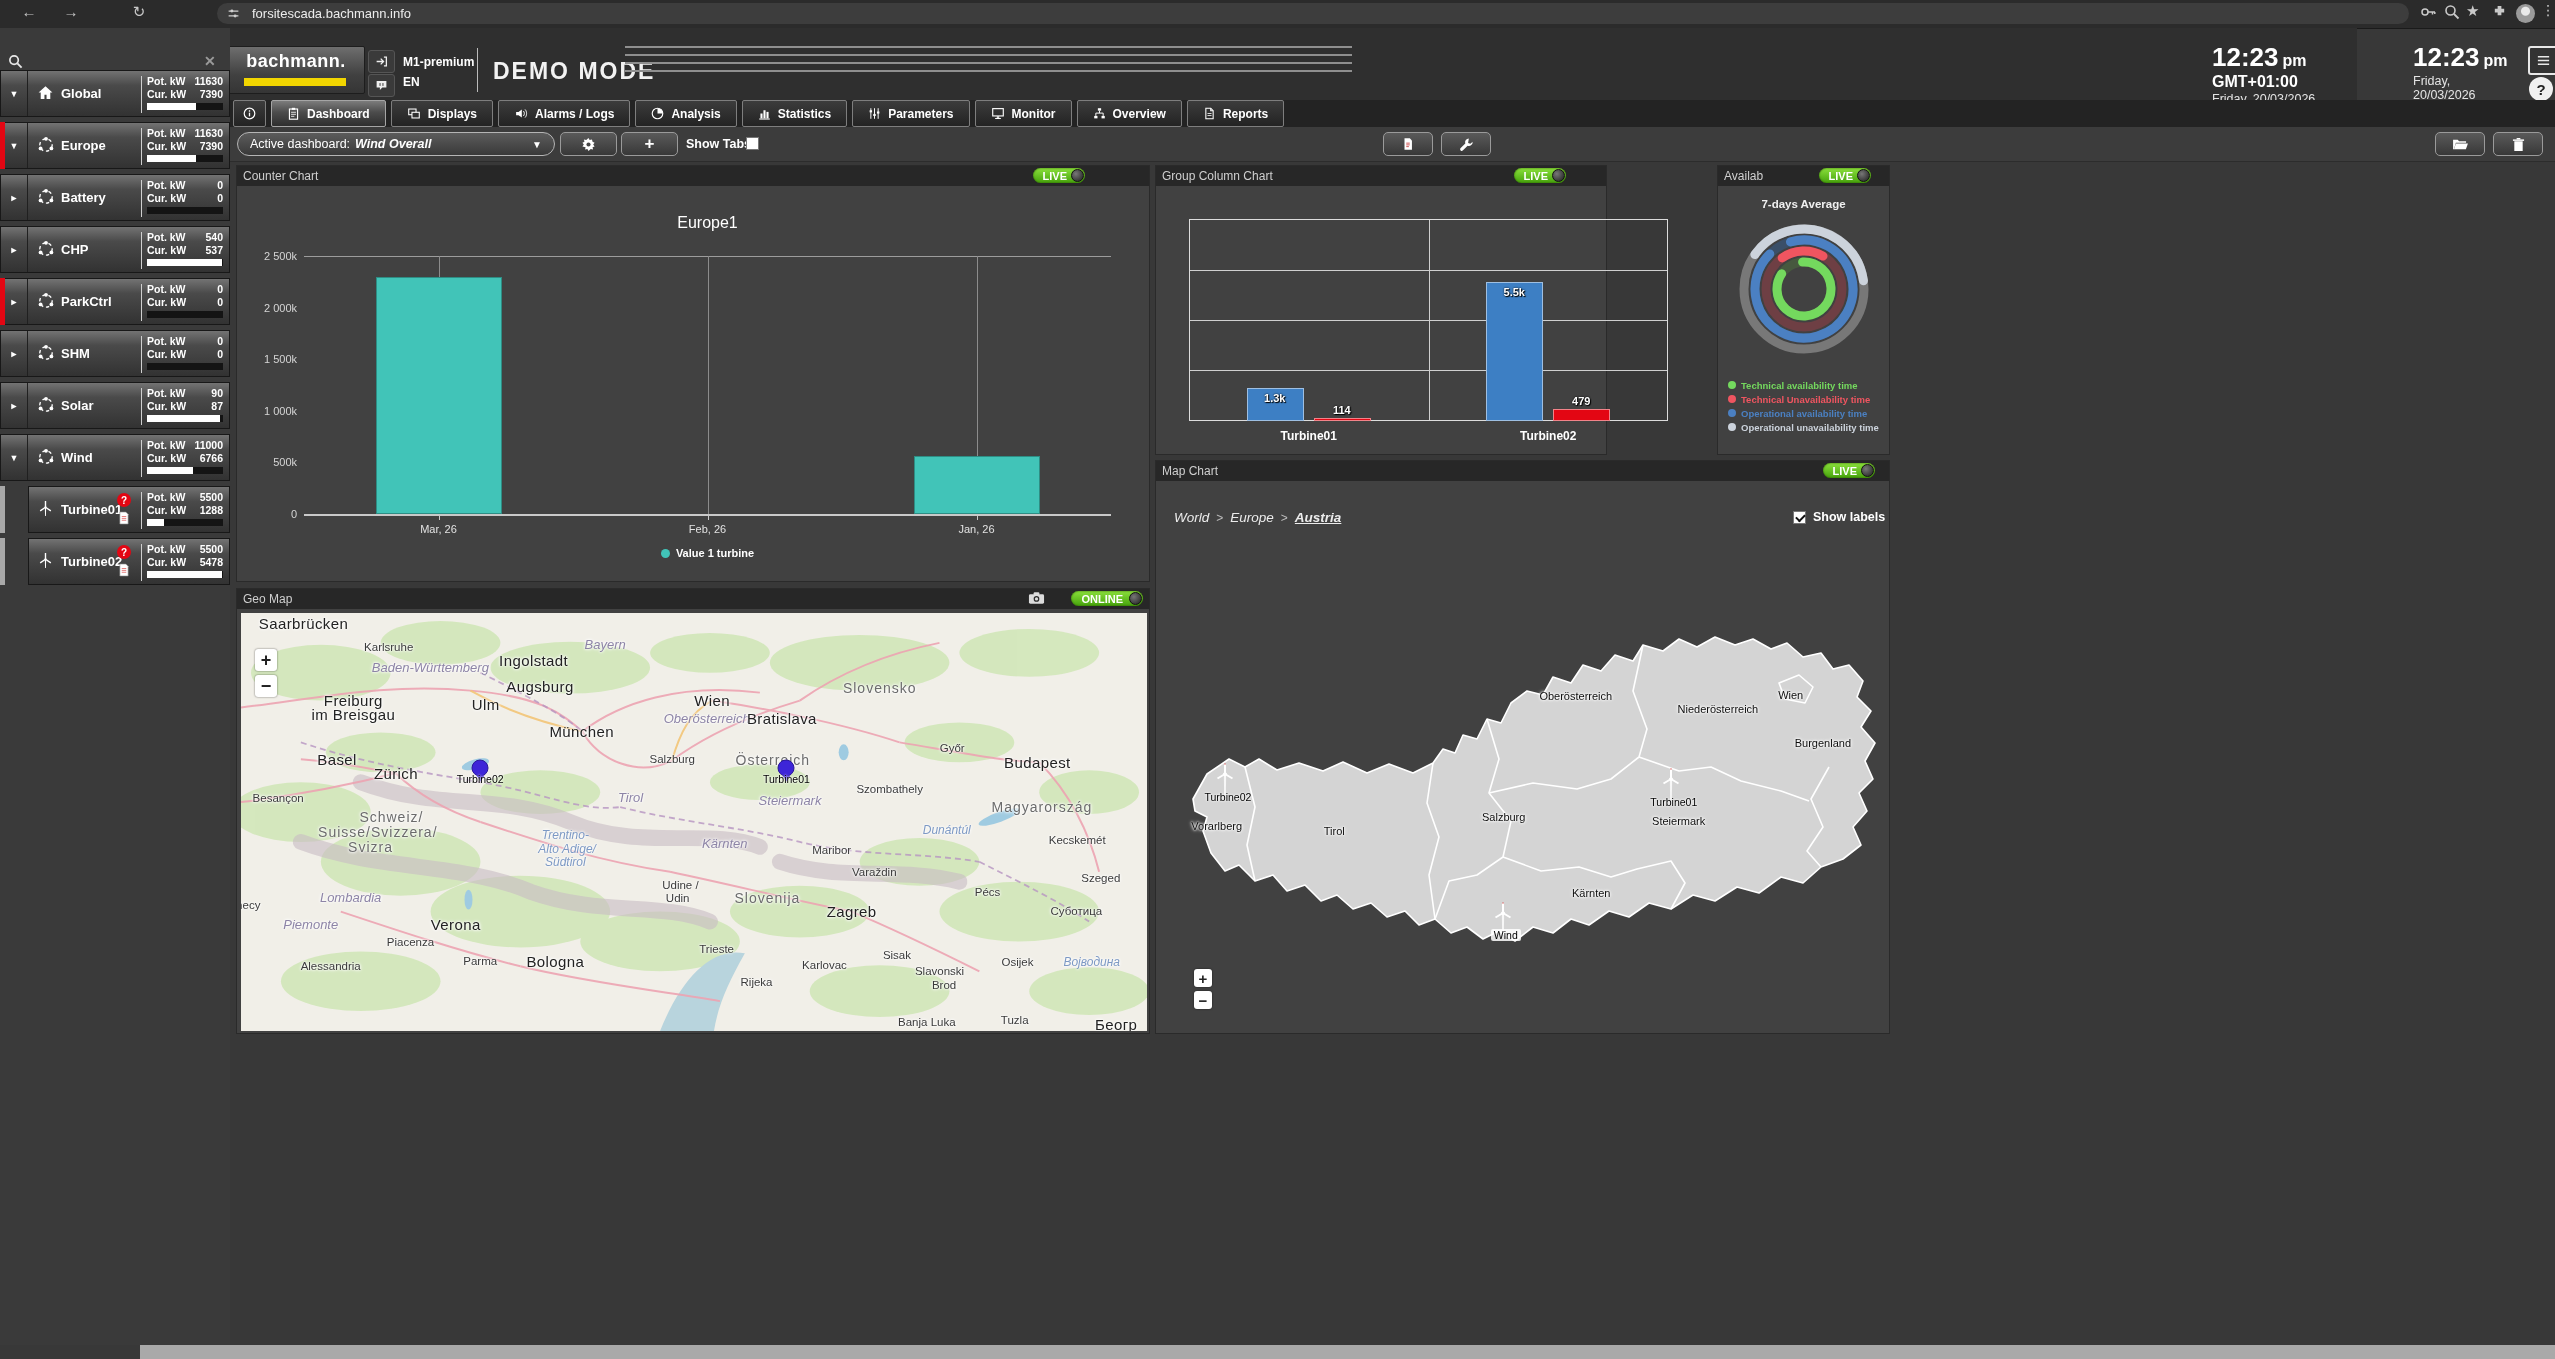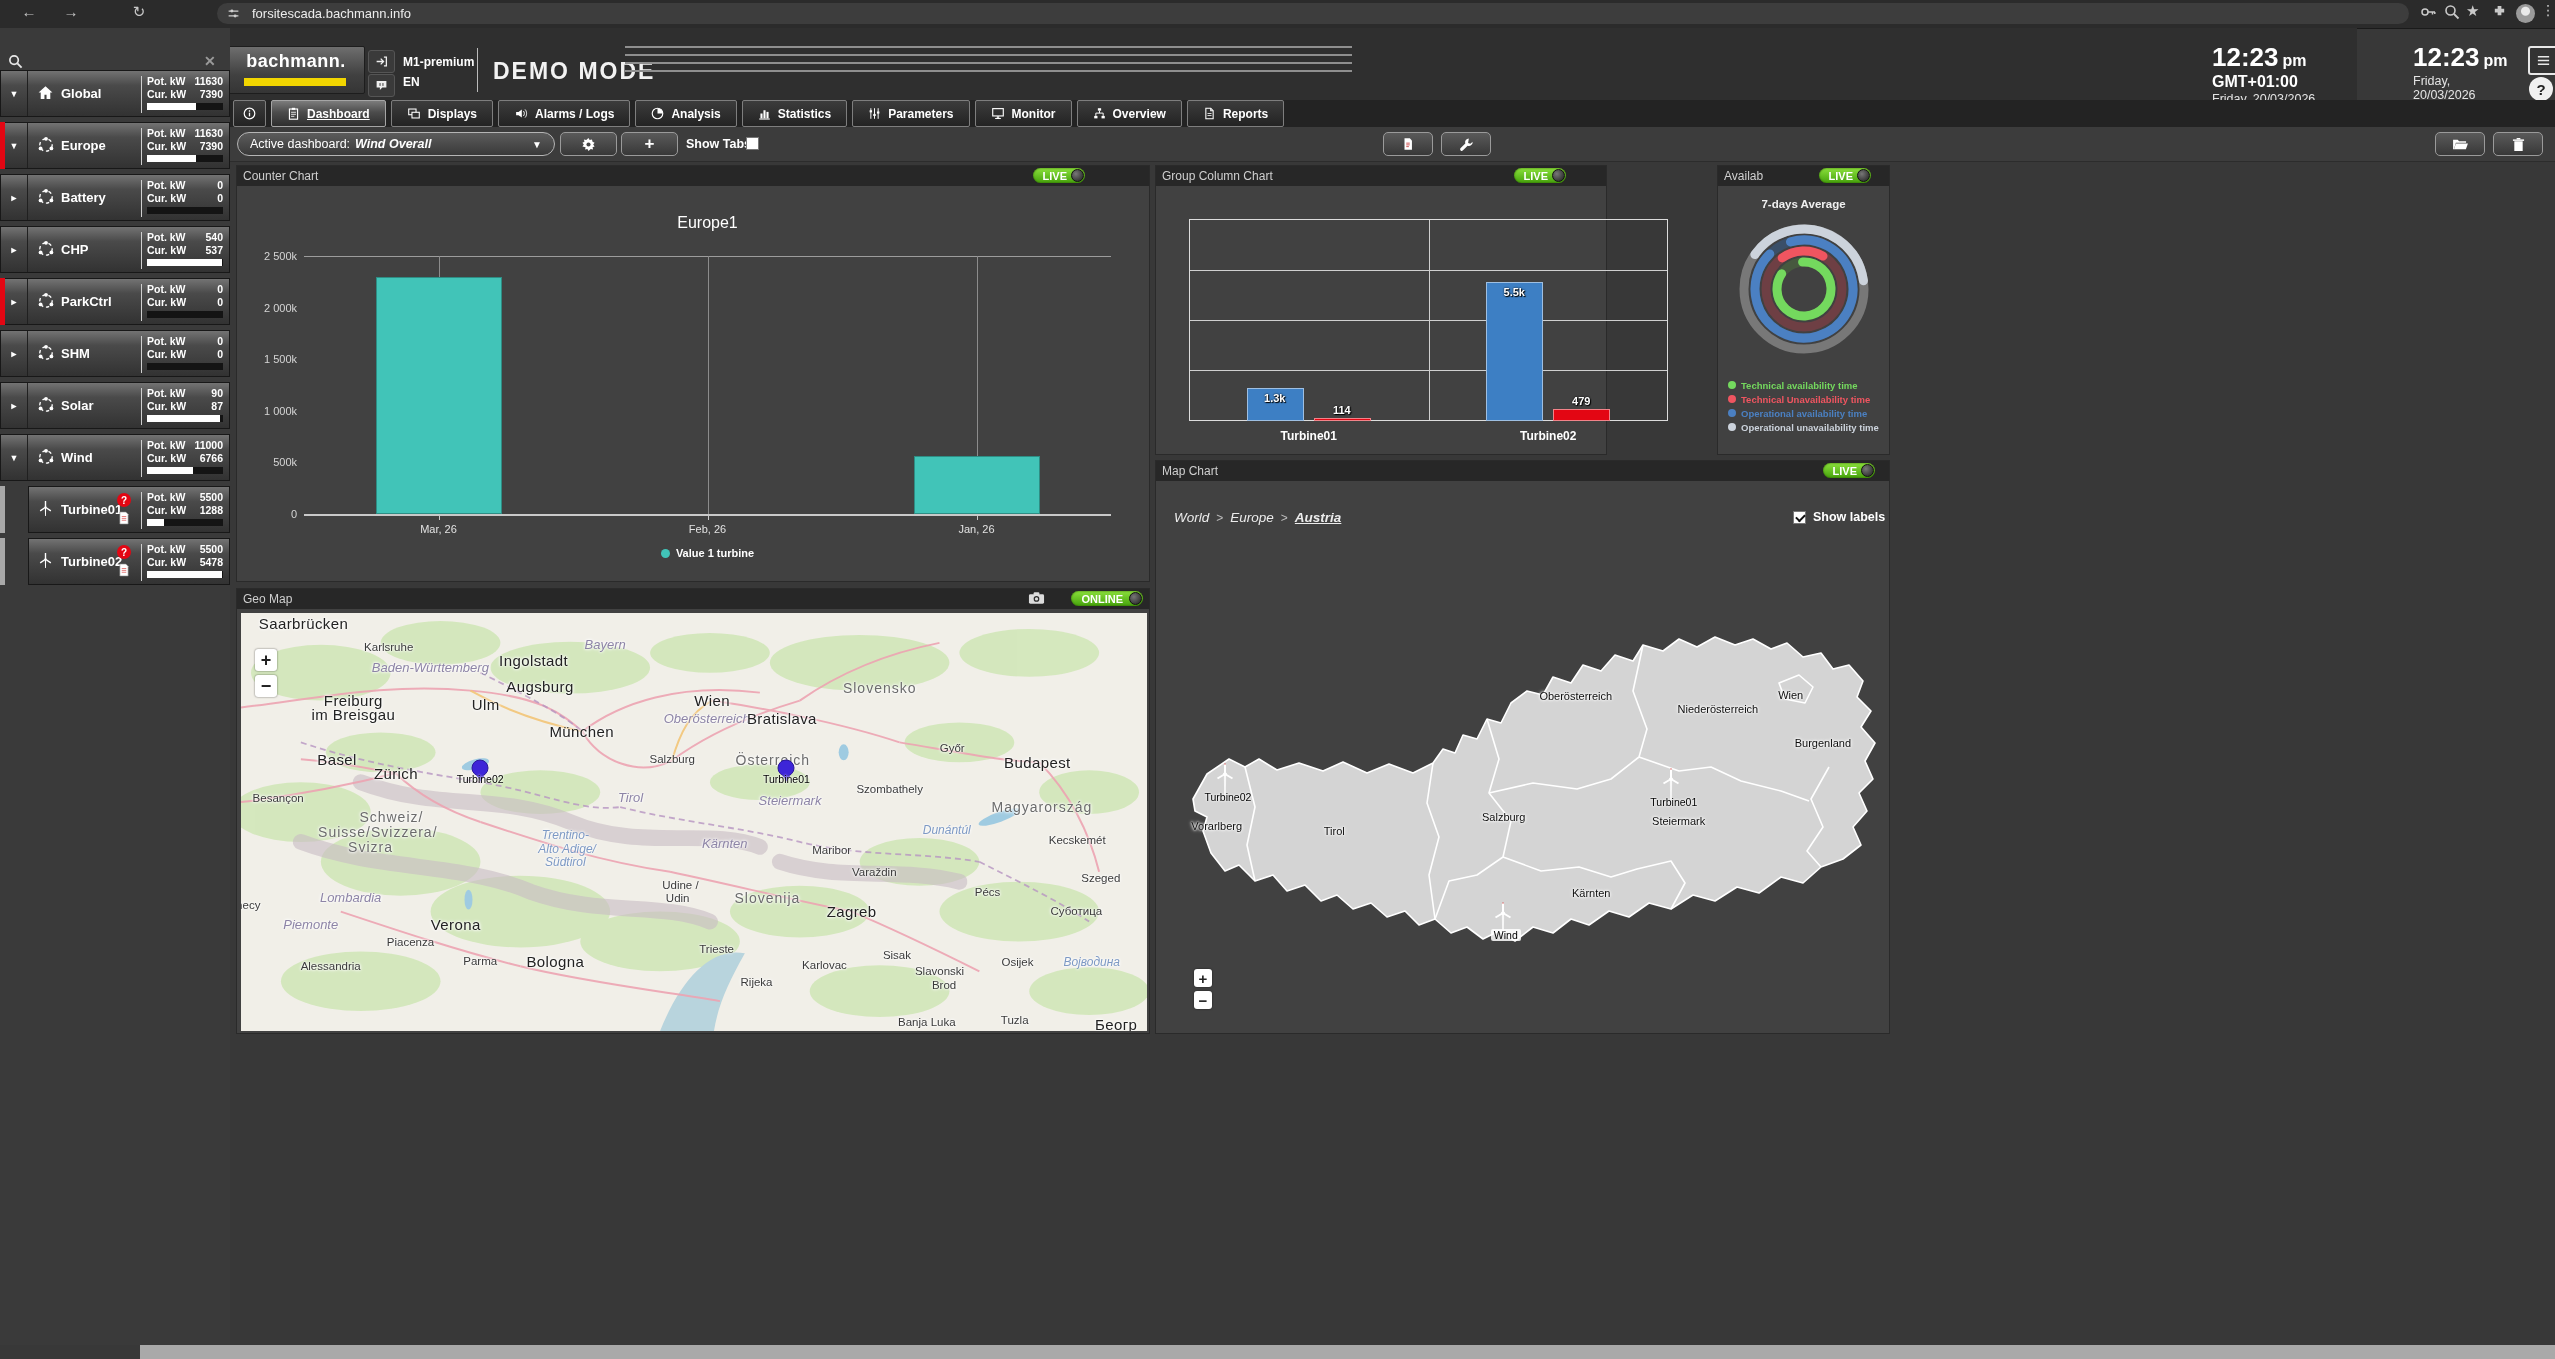--- a/index.html
+++ b/index.html
@@ -29,21 +29,21 @@
   .clock .t{font-size:26px;font-weight:600;}
   .clock .z{font-size:16px;font-weight:bold;margin-left:4px;}
   .clock .d{font-size:12.5px;color:#e4e4e4;margin-top:1px;}
   #menu-btn{position:absolute;left:2528px;top:18px;width:26px;height:25px;border:2px solid #e8e8e8;border-radius:3px;color:#e8e8e8;display:flex;align-items:center;justify-content:center;background:#333;}
   #help-btn{position:absolute;left:2529px;top:49px;width:24px;height:24px;border-radius:50%;background:#f0f0f0;color:#222;font-weight:bold;font-size:15px;display:flex;align-items:center;justify-content:center;}
 
   
   #tabbar{position:absolute;left:230px;top:100px;width:2325px;height:27px;background:#232323;border-bottom:1px solid #111;}
   #tab-strip{position:absolute;left:3px;top:0;display:flex;height:27px;}
   .tab{height:27px;box-sizing:border-box;border:1px solid #7e7e7e;background:linear-gradient(180deg,#3c3c3c,#232323);color:#fff;display:flex;align-items:center;gap:7px;padding:0 15px;font-size:12px;font-weight:bold;margin-right:5px;border-radius:2px;cursor:pointer;white-space:nowrap;}
-  .tab.active{background:linear-gradient(180deg,#7c7c7c,#4c4c4c 45%,#2e2e2e);border-color:#a5a5a5;text-decoration:underline;}
+  .tab.active{background:linear-gradient(180deg,#7c7c7c,#4c4c4c 45%,#2e2e2e);border-color:#a5a5a5;}
   .tab.icon-only{padding:0 9px;}
   .icn svg{display:block;}
 
   
   #toolbar{position:absolute;left:230px;top:127px;width:2325px;height:34px;background:#3c3c3c;border-bottom:1px solid #2c2c2c;}
   #dash-select{position:absolute;left:7px;top:5px;width:318px;height:24px;border:1px solid #b5b5b5;border-radius:12px;background:linear-gradient(180deg,#5c5c5c,#393939);color:#fff;font-size:12.5px;display:flex;align-items:center;padding:0 12px;box-sizing:border-box;cursor:pointer;}
   #dash-select .val{font-weight:bold;font-style:italic;margin-left:5px;}
   #dash-select .chev{margin-left:auto;font-size:10px;}
   .tb-btn{position:absolute;top:5px;height:24px;border:1px solid #9a9a9a;border-radius:5px;background:linear-gradient(180deg,#5a5a5a,#383838);color:#fff;display:flex;align-items:center;justify-content:center;box-sizing:border-box;cursor:pointer;}
   #show-tabs-label{position:absolute;left:456px;top:10px;color:#fff;font-size:12.5px;font-weight:bold;}

